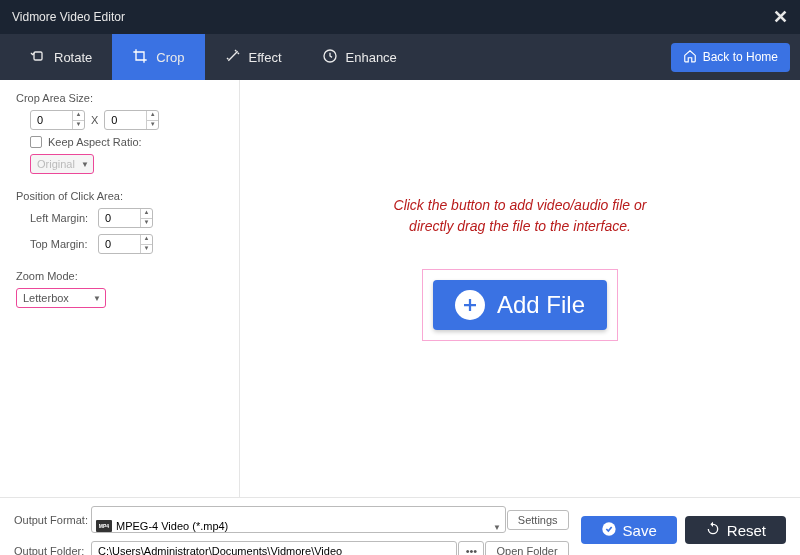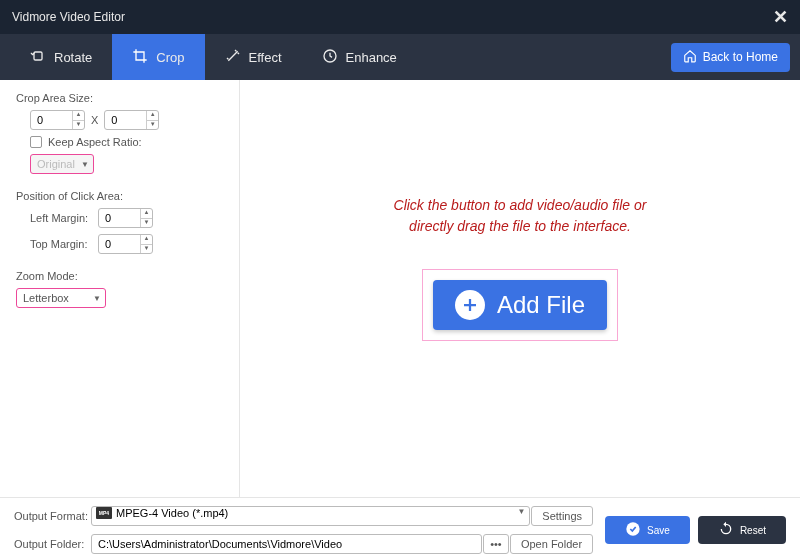--- a/index.html
+++ b/index.html
@@ -84,22 +84,22 @@
   .plus-circle svg { width: 18px; height: 18px; }
 
   .footer {
     height: 58px; border-top: 1px solid #e5e5e5; padding: 8px 14px 4px 14px;
     display: flex; gap: 12px; align-items: flex-start;
   }
   .footer-left { flex: 1; display: flex; flex-direction: column; gap: 8px; }
   .footer-row { display: flex; align-items: center; gap: 1px; }
   .footer-label { font-size: 11px; color: #555; width: 76px; }
   .format-select {
-    flex: 1; height: 20px; border: 1px solid #bbb; border-radius: 3px;
-    display: flex; align-items: flex-start; padding: 0 18px 0 4px; font-size: 11px;
+    flex: 1; height: 27px; border: 1px solid #bbb; border-radius: 3px;
+    display: flex; align-items: flex-end; padding: 0 18px 0 4px; font-size: 11px;
     position: relative; background: #fff;
   }
   .format-select .caret { position: absolute; right: 4px; font-size: 8px; color: #666; }
   .mp4-icon {
     width: 16px; height: 12px; background: #333; border-radius: 1px; margin-right: 4px;
     display: inline-flex; align-items: center; justify-content: center;
     color: #fff; font-size: 5px; font-weight: bold;
   }
   .path-input {
     flex: 1; height: 20px; border: 1px solid #bbb; border-radius: 3px;
@@ -108,21 +108,21 @@
   .small-btn {
     height: 20px; padding: 0 10px; border: 1px solid #bbb; border-radius: 3px;
     background: #fff; font-size: 11px; color: #555; display: inline-flex;
     align-items: center; cursor: pointer;
   }
   .dots-btn { width: 26px; padding: 0; justify-content: center; }
   .footer-right { display: flex; gap: 8px; align-items: center; padding-top: 10px; }
   .primary-btn {
     background: #3a72e3; color: #fff; border-radius: 4px; height: 28px;
     padding: 0 20px; display: inline-flex; align-items: center; gap: 6px;
-    font-size: 10px; cursor: pointer;
+    font-size: 15px; cursor: pointer;
   }
   .dark-btn { background: #2b3342; }
   .close-x { cursor: pointer; font-size: 18px; font-weight: bold; }
 </style>
 </head>
 <body>
 
 <div class="titlebar">
   <span>Vidmore Video Editor</span>
   <span class="close-x">✕</span>

